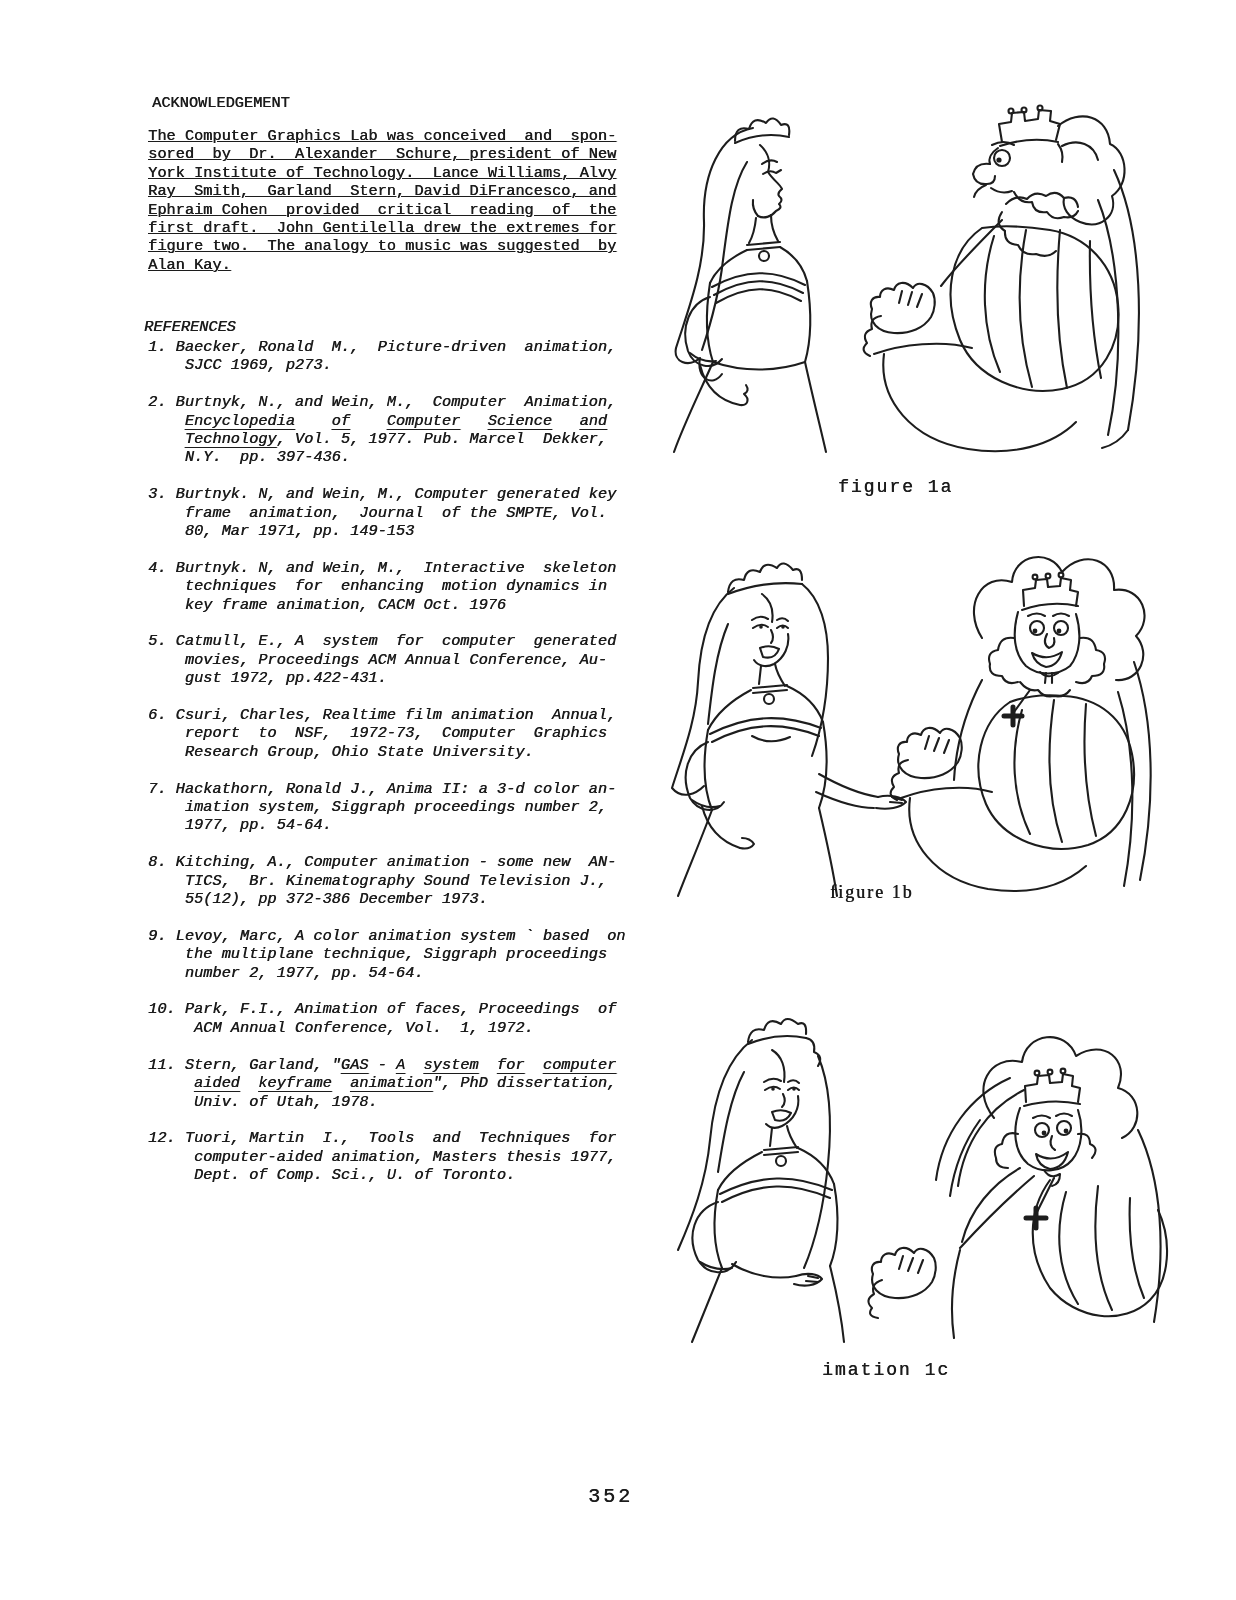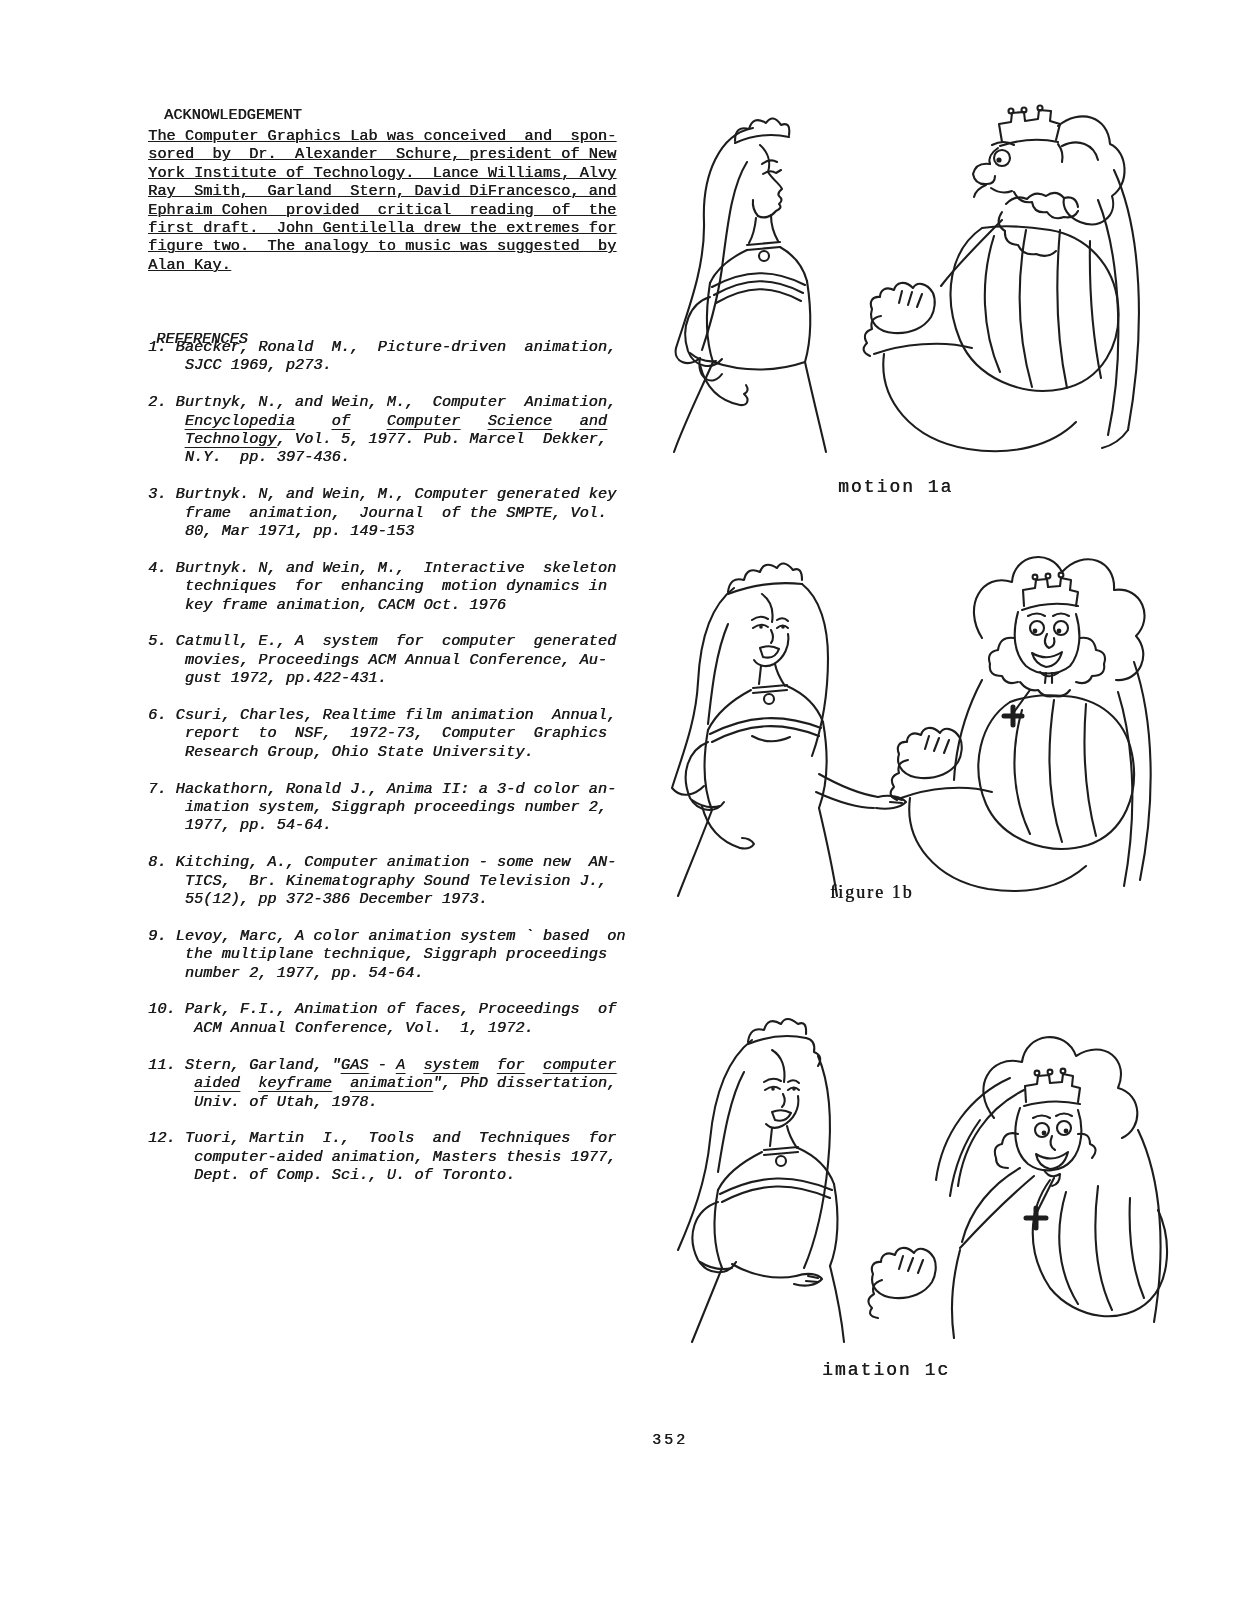--- a/index.html
+++ b/index.html
@@ -6,21 +6,21 @@
   body{
     width:1236px;height:1600px;background:#ffffff;position:relative;
     font-family:"Liberation Mono","DejaVu Sans Mono",monospace;
     color:#1c1c1c;overflow:hidden;
   }
   .page{position:absolute;inset:0;}
   .type{
     font-size:15.3px;line-height:18.4px;white-space:pre;
     text-shadow:0.45px 0 0 currentColor;
   }
-  .heading{position:absolute;margin:16px;font-weight:400;}
+  .heading{position:absolute;margin:4px;font-weight:400;}
   #ack-heading{left:148px;top:90px;}
   #ack-body{position:absolute;left:148px;top:127px;text-decoration:underline;}
   #ref-heading{left:140px;top:314px;font-style:italic;}
   #ref-list{position:absolute;left:148px;top:338px;font-style:italic;}
   .ref-item{margin:0 0 18.4px 0;}
   .ref-line{white-space:pre;}
   .u{
     text-decoration:underline;
     text-decoration-thickness:1.4px;
     text-underline-offset:3.5px;
@@ -36,22 +36,22 @@
   .fig circle.dot{fill:#1d1d1d;stroke:none;}
   .fig path.thick{stroke-width:5;}
   .caption{
     position:absolute;font-size:18px;letter-spacing:2px;white-space:pre;
     text-shadow:0.45px 0 0 currentColor;
   }
   #cap-1a{left:838px;top:477px;}
   #cap-1b{left:830px;top:882px;font-family:Liberation Serif, serif;}
   #cap-1c{left:822px;top:1360px;}
   #page-number{
-    position:absolute;left:588px;top:1432px;width:100px;text-align:right;
-    font-size:15px;letter-spacing:3px;text-shadow:0.4px 0 0 currentColor;
+    position:absolute;left:588px;top:1485px;width:100px;text-align:left;
+    font-size:20px;letter-spacing:3px;text-shadow:0.4px 0 0 currentColor;
   }
 </style>
 </head>
 <body>
 
 <div class="page">
 
   <h2 id="ack-heading" class="heading type">ACKNOWLEDGEMENT</h2>
   <div id="ack-body" class="type"><div>The Computer Graphics Lab was conceived  and  spon-</div><div>sored  by  Dr.  Alexander  Schure, president of New</div><div>York Institute of Technology.  Lance Williams, Alvy</div><div>Ray  Smith,  Garland  Stern, David DiFrancesco, and</div><div>Ephraim Cohen  provided  critical  reading  of  the</div><div>first draft.  John Gentilella drew the extremes for</div><div>figure two.  The analogy to music was suggested  by</div><div>Alan Kay.</div></div>
 
@@ -120,21 +120,21 @@
         <path d="M344,136 C330,180 332,230 350,272"></path>
         <path d="M376,130 C366,184 368,238 382,287"></path>
         <path d="M410,130 C405,186 407,240 417,288"></path>
         <path d="M440,141 C439,190 443,238 451,278"></path>
         <path d="M464,70 C492,130 496,230 478,330"></path>
         <path d="M448,100 C472,160 474,260 458,335"></path>
         <path d="M478,330 Q468,344 452,348"></path>
       </g>
     </svg>
   </figure>
-  <div class="caption" id="cap-1a">motion 1a</div>
+  <div class="caption" id="cap-1a">figure 1a</div>
 
   <figure class="fig" id="fig-1b">
     <svg viewBox="0 0 515 365">
       <g>
         <path d="M80,52 Q82,36 96,40 Q99,26 112,32 Q116,20 129,28 Q135,18 145,30 Q154,26 154,40"></path>
         <path d="M80,54 Q117,40 154,44"></path>
         <path d="M86,48 C62,66 52,102 50,142 C48,182 34,216 24,248 C34,260 48,254 56,246"></path>
         <path d="M80,84 C68,112 64,148 60,184"></path>
         <path d="M154,44 C172,58 180,86 180,118 C180,154 174,188 164,216"></path>
         <path d="M114,54 C122,60 126,70 124,82"></path>

